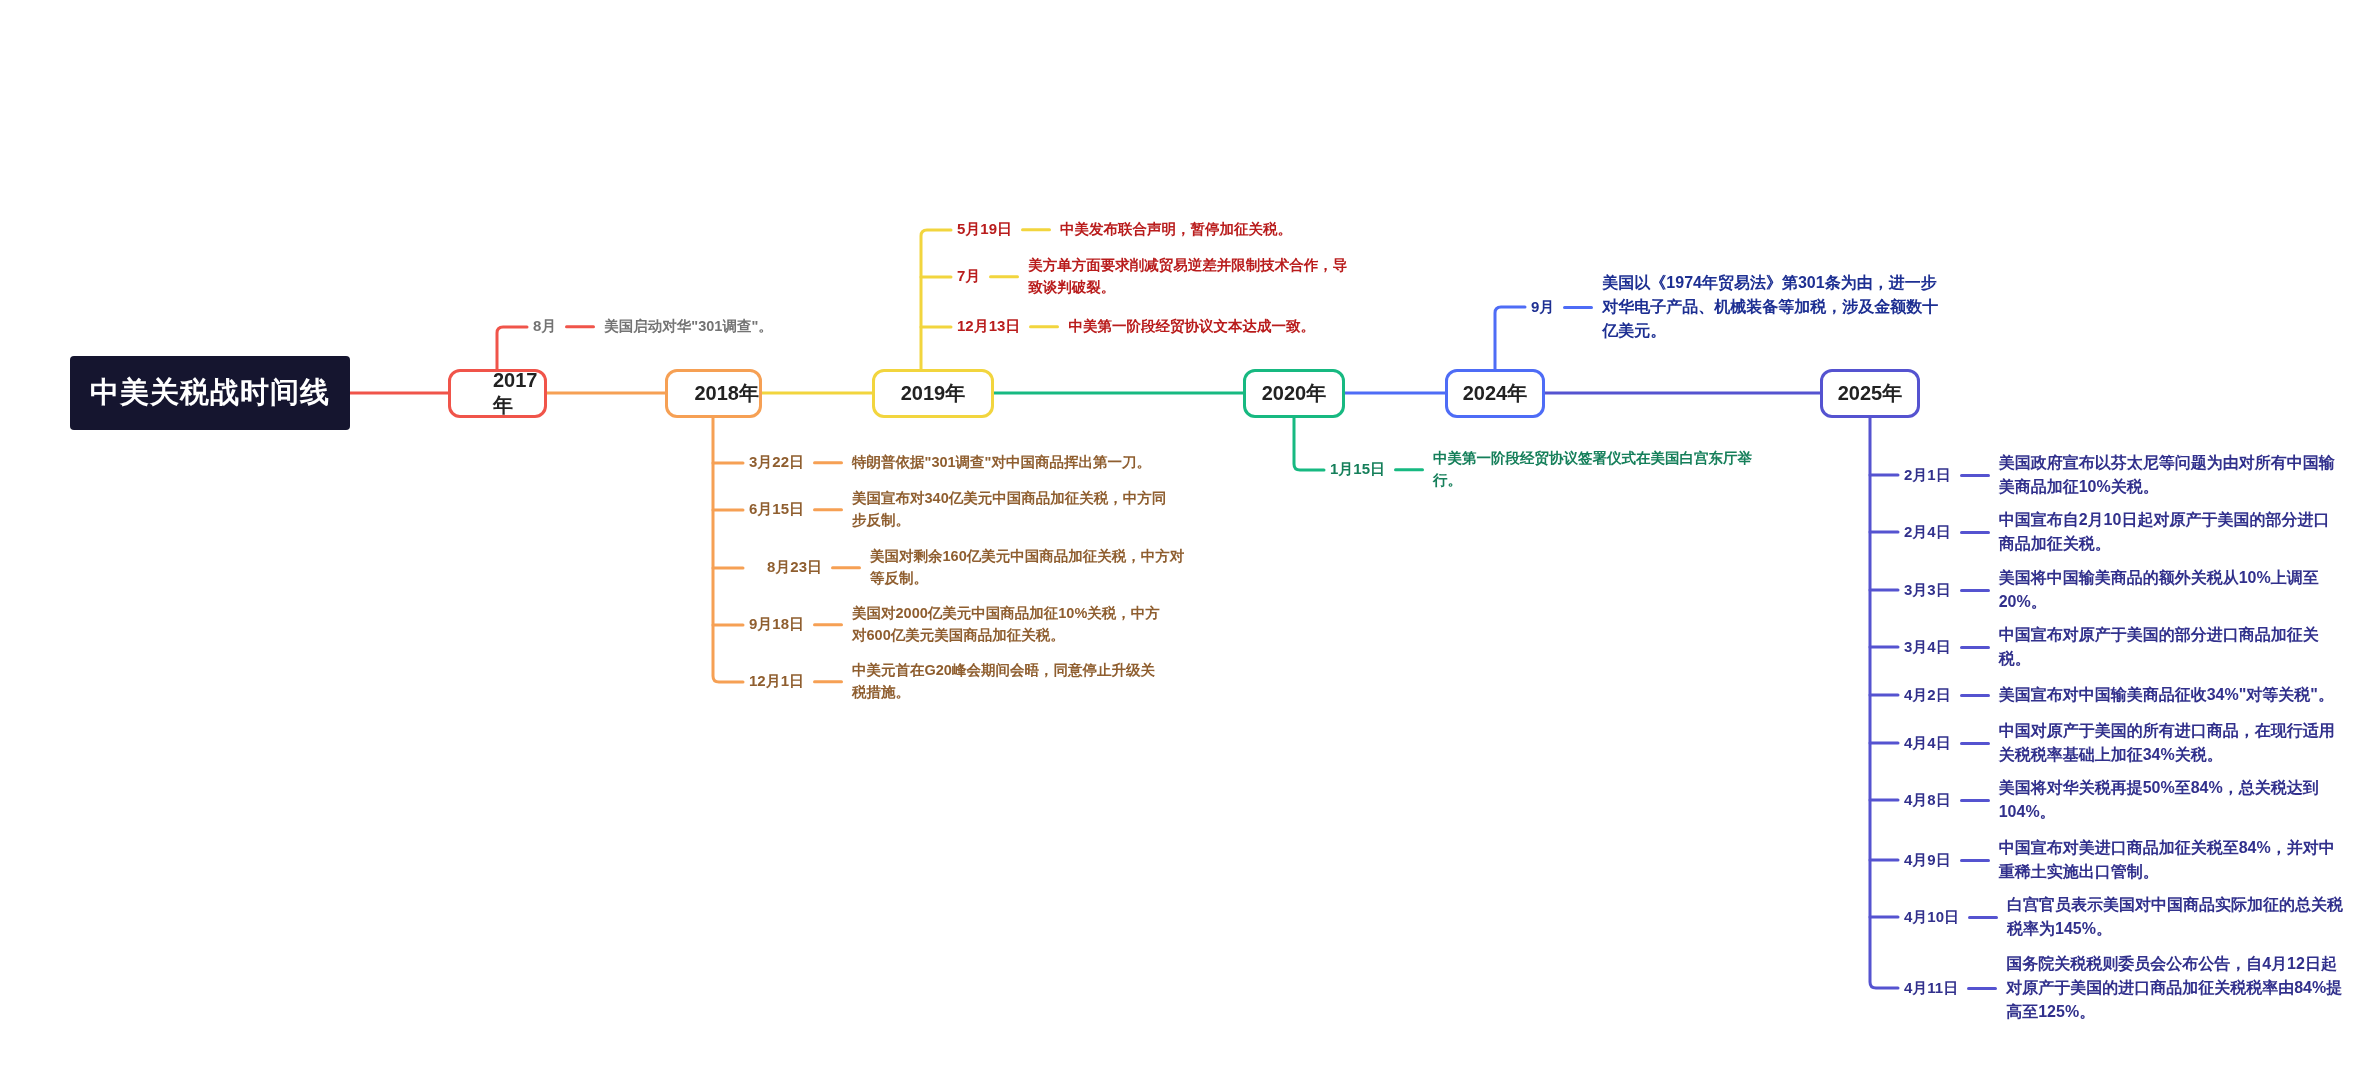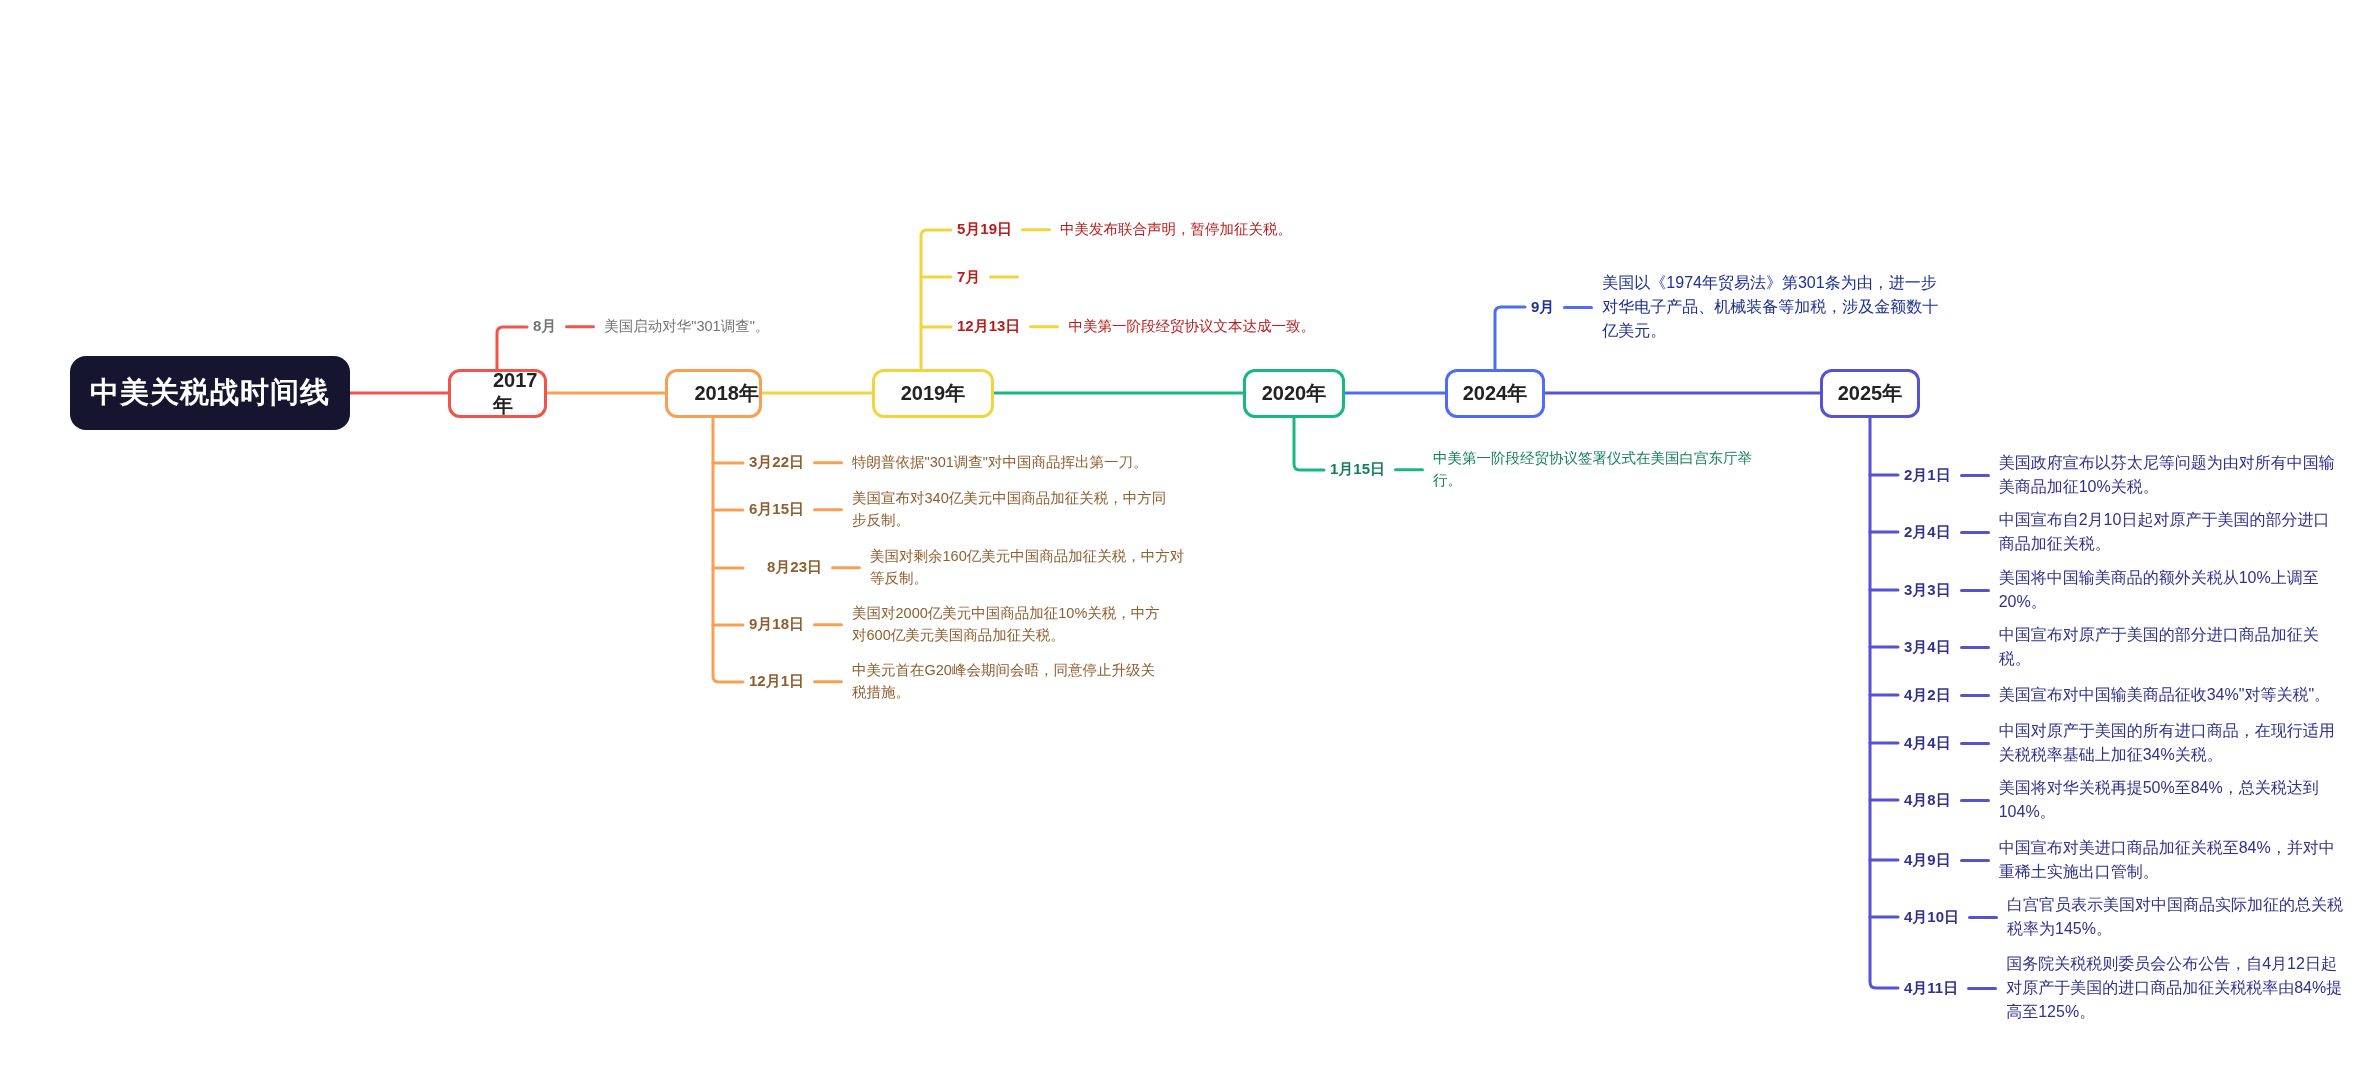--- a/index.html
+++ b/index.html
@@ -5,37 +5,37 @@
   html,body{margin:0;padding:0;background:#ffffff;}
   .canvas{
     position:relative;width:2354px;height:1088px;background:#ffffff;overflow:hidden;
     font-family:"Liberation Sans","DejaVu Sans",sans-serif;
   }
   .wires{position:absolute;left:0;top:0;width:2354px;height:1088px;}
   .wires path{fill:none;stroke-width:3;stroke-linecap:round;}
 
   .root{
     position:absolute;left:70px;top:356px;width:280px;height:74px;
-    background:#15152F;border-radius:16px;color:#ffffff;
+    background:#15152F;border-radius:4px;color:#ffffff;
     display:flex;align-items:center;justify-content:center;
     font-size:29px;font-weight:700;letter-spacing:1px;
   }
   .ynode{
     position:absolute;top:369px;height:49px;box-sizing:border-box;
     background:#ffffff;border:3px solid #999;border-radius:12px;
     display:flex;align-items:center;justify-content:center;
     font-size:20px;font-weight:700;color:#222222;
   }
   .event{
     position:absolute;display:flex;align-items:center;gap:9px;
     transform:translateY(-50%);
   }
   .date{font-size:15px;font-weight:700;white-space:nowrap;}
   .dash{width:30px;height:3px;border-radius:2px;flex:0 0 auto;}
-  .desc{font-weight:400;line-height:1.5;}
+  .desc{font-weight:700;line-height:1.5;}
   .sm .desc{font-size:14.5px;}
   .lg .desc{font-size:16px;}
 
   .t2017 .date,.t2017 .desc{color:#737373;} .t2017 .dash{background:#F0544A;}
   .t2018 .date,.t2018 .desc{color:#8F5E2F;} .t2018 .dash{background:#F6A054;}
   .t2019 .date,.t2019 .desc{color:#b91c1c;} .t2019 .dash{background:#F2D53E;}
   .t2020 .date,.t2020 .desc{color:#157F5A;} .t2020 .dash{background:#17B981;}
   .t2024 .date,.t2024 .desc{color:#1D2F92;} .t2024 .dash{background:#4E6CF6;}
   .t2025 .date,.t2025 .desc{color:#31308C;} .t2025 .dash{background:#5553D0;}
 
@@ -140,20 +140,21 @@
   </div>
 
   <div class="event sm t2019" style="left:957px;top:230px">
     <span class="date">5月19日</span>
     <span class="dash"></span>
     <span class="desc" style="max-width:322px">中美发布联合声明，暂停加征关税。</span>
   </div>
   <div class="event sm t2019" style="left:957px;top:277px">
     <span class="date">7月</span>
     <span class="dash"></span>
+    <span class="desc" style="max-width:322px">美方单方面要求削减贸易逆差并限制技术合作，导致谈判破裂。</span>
   </div>
   <div class="event sm t2019" style="left:957px;top:327px">
     <span class="date">12月13日</span>
     <span class="dash"></span>
     <span class="desc" style="max-width:322px">中美第一阶段经贸协议文本达成一致。</span>
   </div>
 
   <div class="event sm t2020" style="left:1330px;top:470px">
     <span class="date">1月15日</span>
     <span class="dash"></span>

